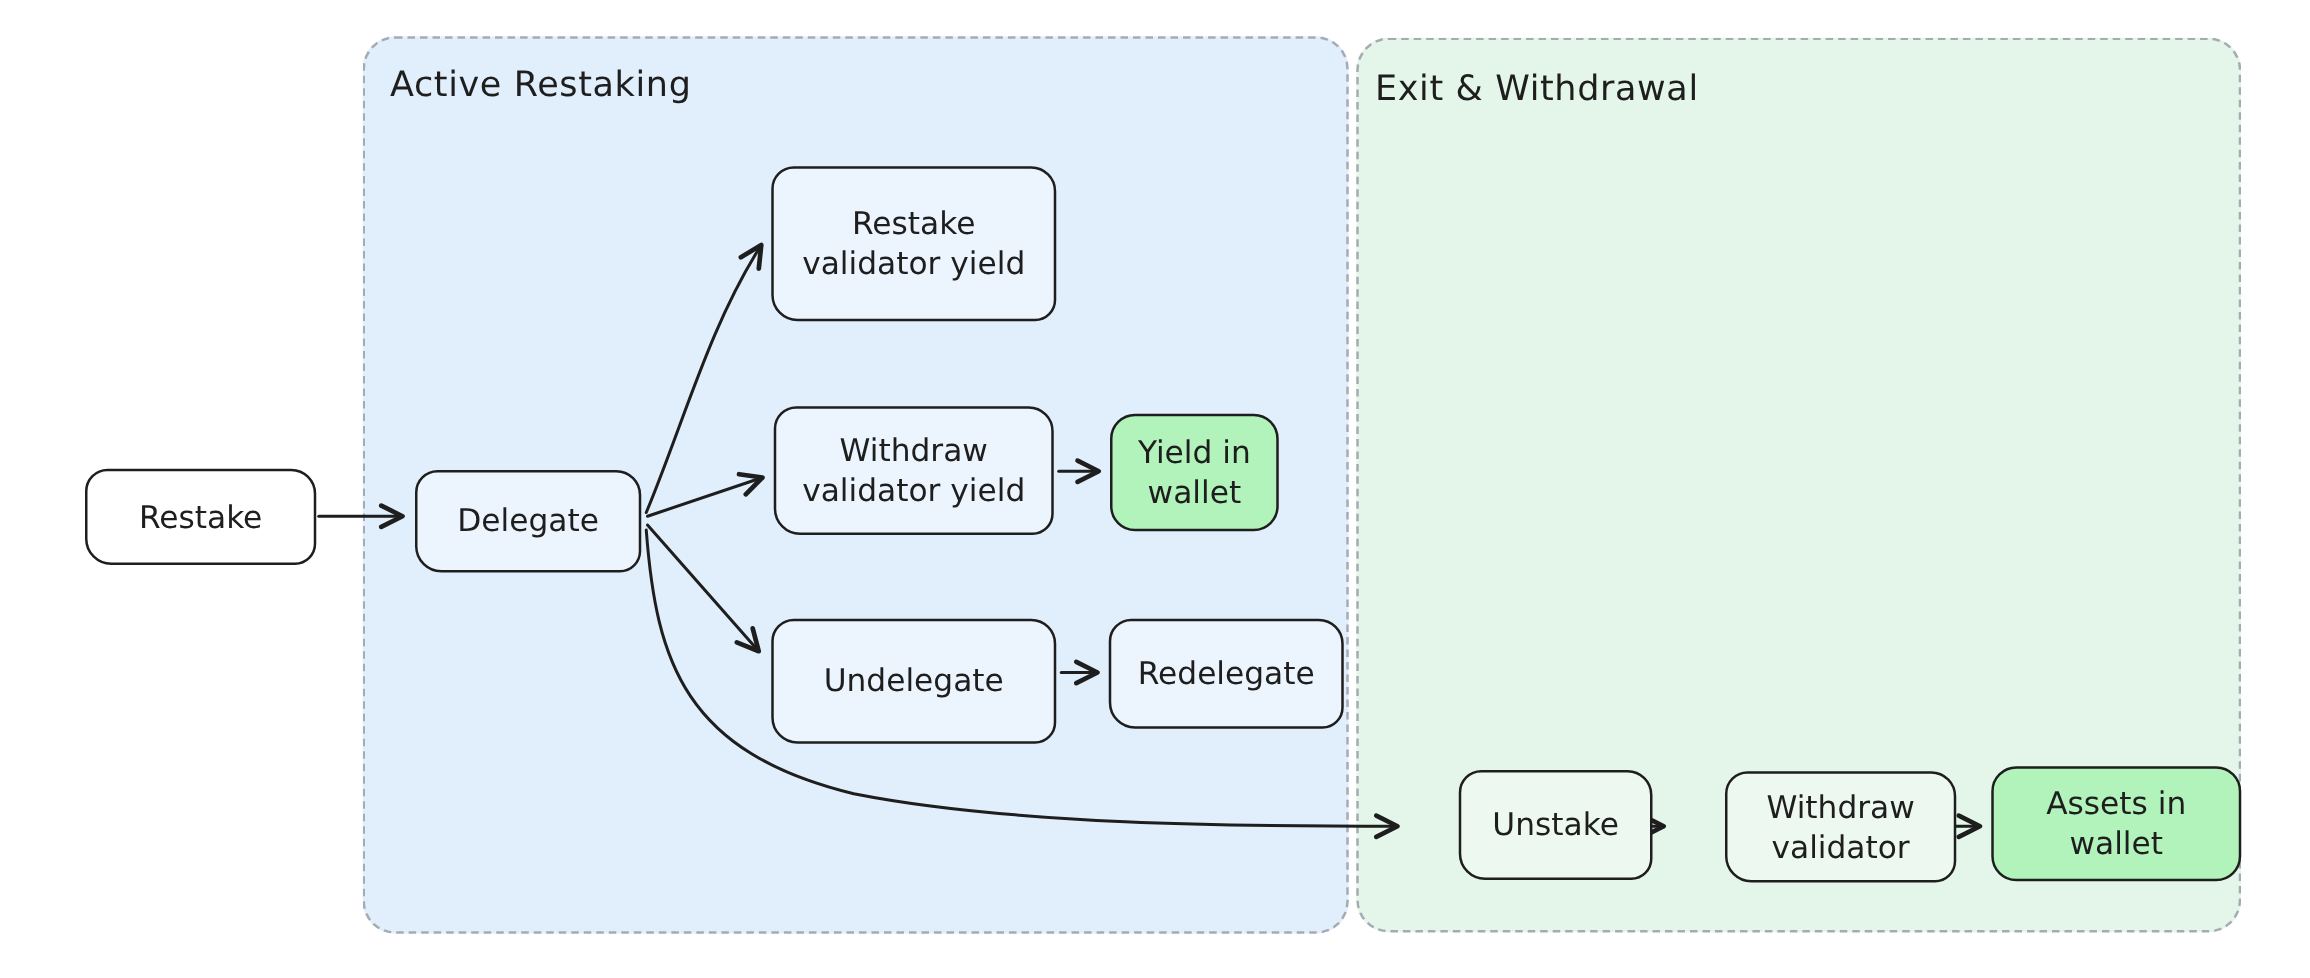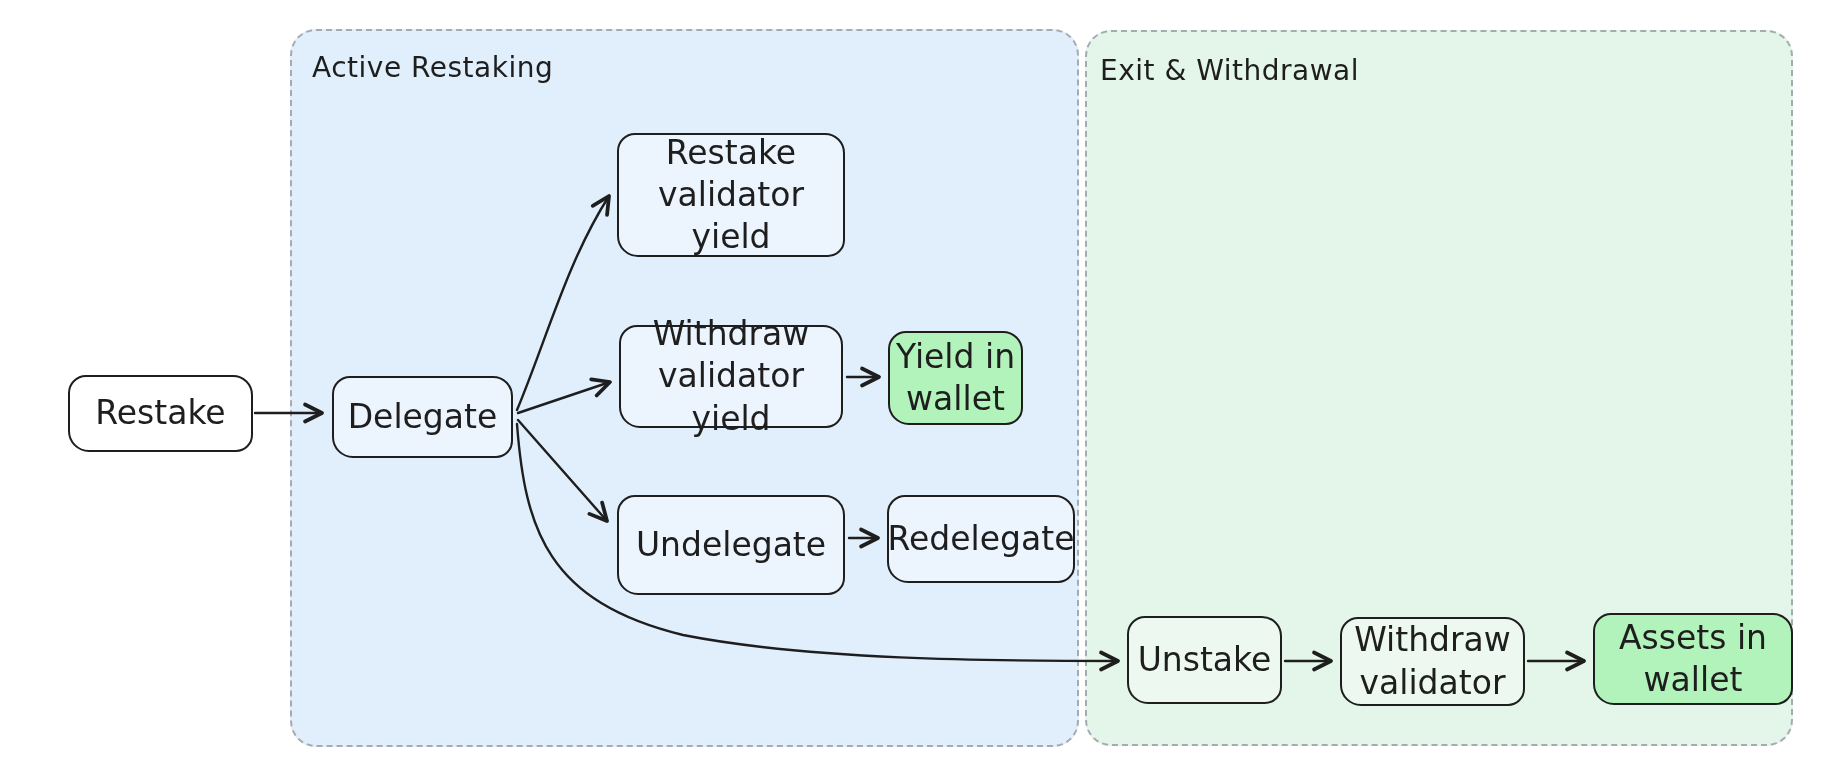--- a/index.html
+++ b/index.html
@@ -42,29 +42,29 @@
 
   .node {
     position: absolute;
     box-sizing: border-box;
     border: 2.5px solid var(--stroke, #1e1e1e);
     border-radius: 18px 20px 17px 21px;
     display: flex;
     align-items: center;
     justify-content: center;
     text-align: center;
-    font-size: 33px;
+    font-size: 25px;
     line-height: 1.28;
     white-space: pre-line;
     padding: 2px 4px;
   }
   .node--white  { background: var(--white-node-bg, #ffffff); }
   .node--blue   { background: var(--blue-node-bg, #ecf4fd); }
-  .node--green  { background: var(--green-node-bg, #edf9f0); }
-  .node--bright { background: var(--highlight-node-bg, #b2f2bb); }
+  .node--green  { background: var(--green-node-bg, #edf9f0); margin-left: 40px; }
+  .node--bright { background: var(--highlight-node-bg, #b2f2bb); border-radius: 20px; }
 
   .n-restake            { left: 68px;   top: 375px; width: 185px; height: 77px; }
   .n-delegate           { left: 332px;  top: 376px; width: 181px; height: 82px; text-align: center; }
   .n-restake-val-yield  { left: 617px;  top: 133px; width: 228px; height: 124px; }
   .n-withdraw-val-yield { left: 619px;  top: 325px; width: 224px; height: 103px; }
   .n-yield-in-wallet    { left: 888px;  top: 331px; width: 135px; height: 94px; }
   .n-undelegate         { left: 617px;  top: 495px; width: 228px; height: 100px; }
   .n-redelegate         { left: 887px;  top: 495px; width: 188px; height: 88px; }
   .n-unstake            { left: 1127px; top: 616px; width: 155px; height: 88px; }
   .n-withdraw-validator { left: 1340px; top: 617px; width: 185px; height: 89px; }

